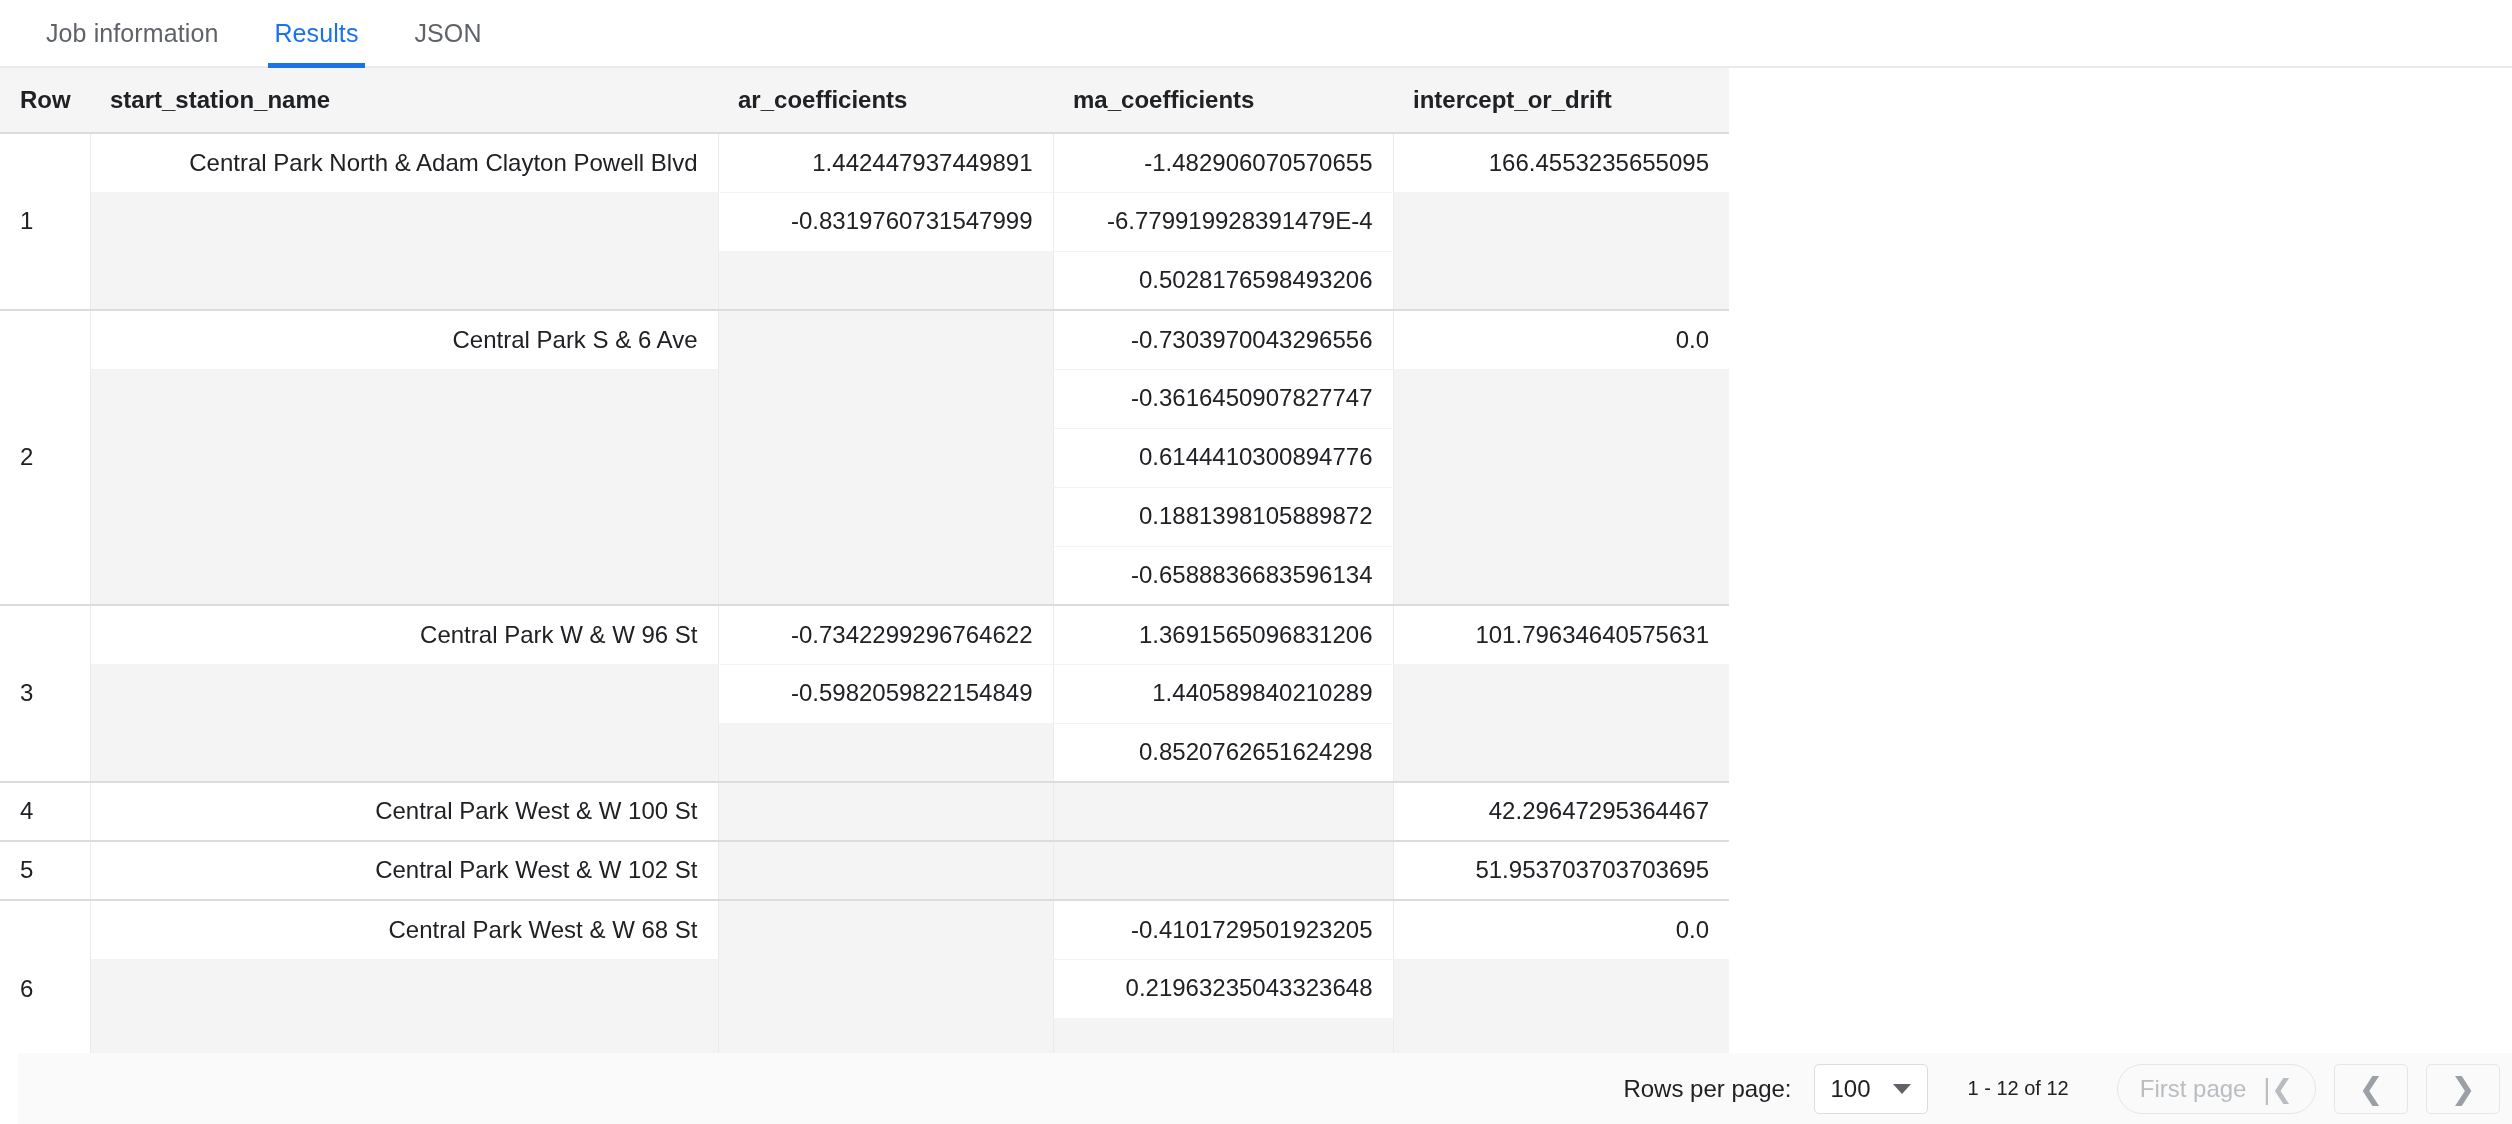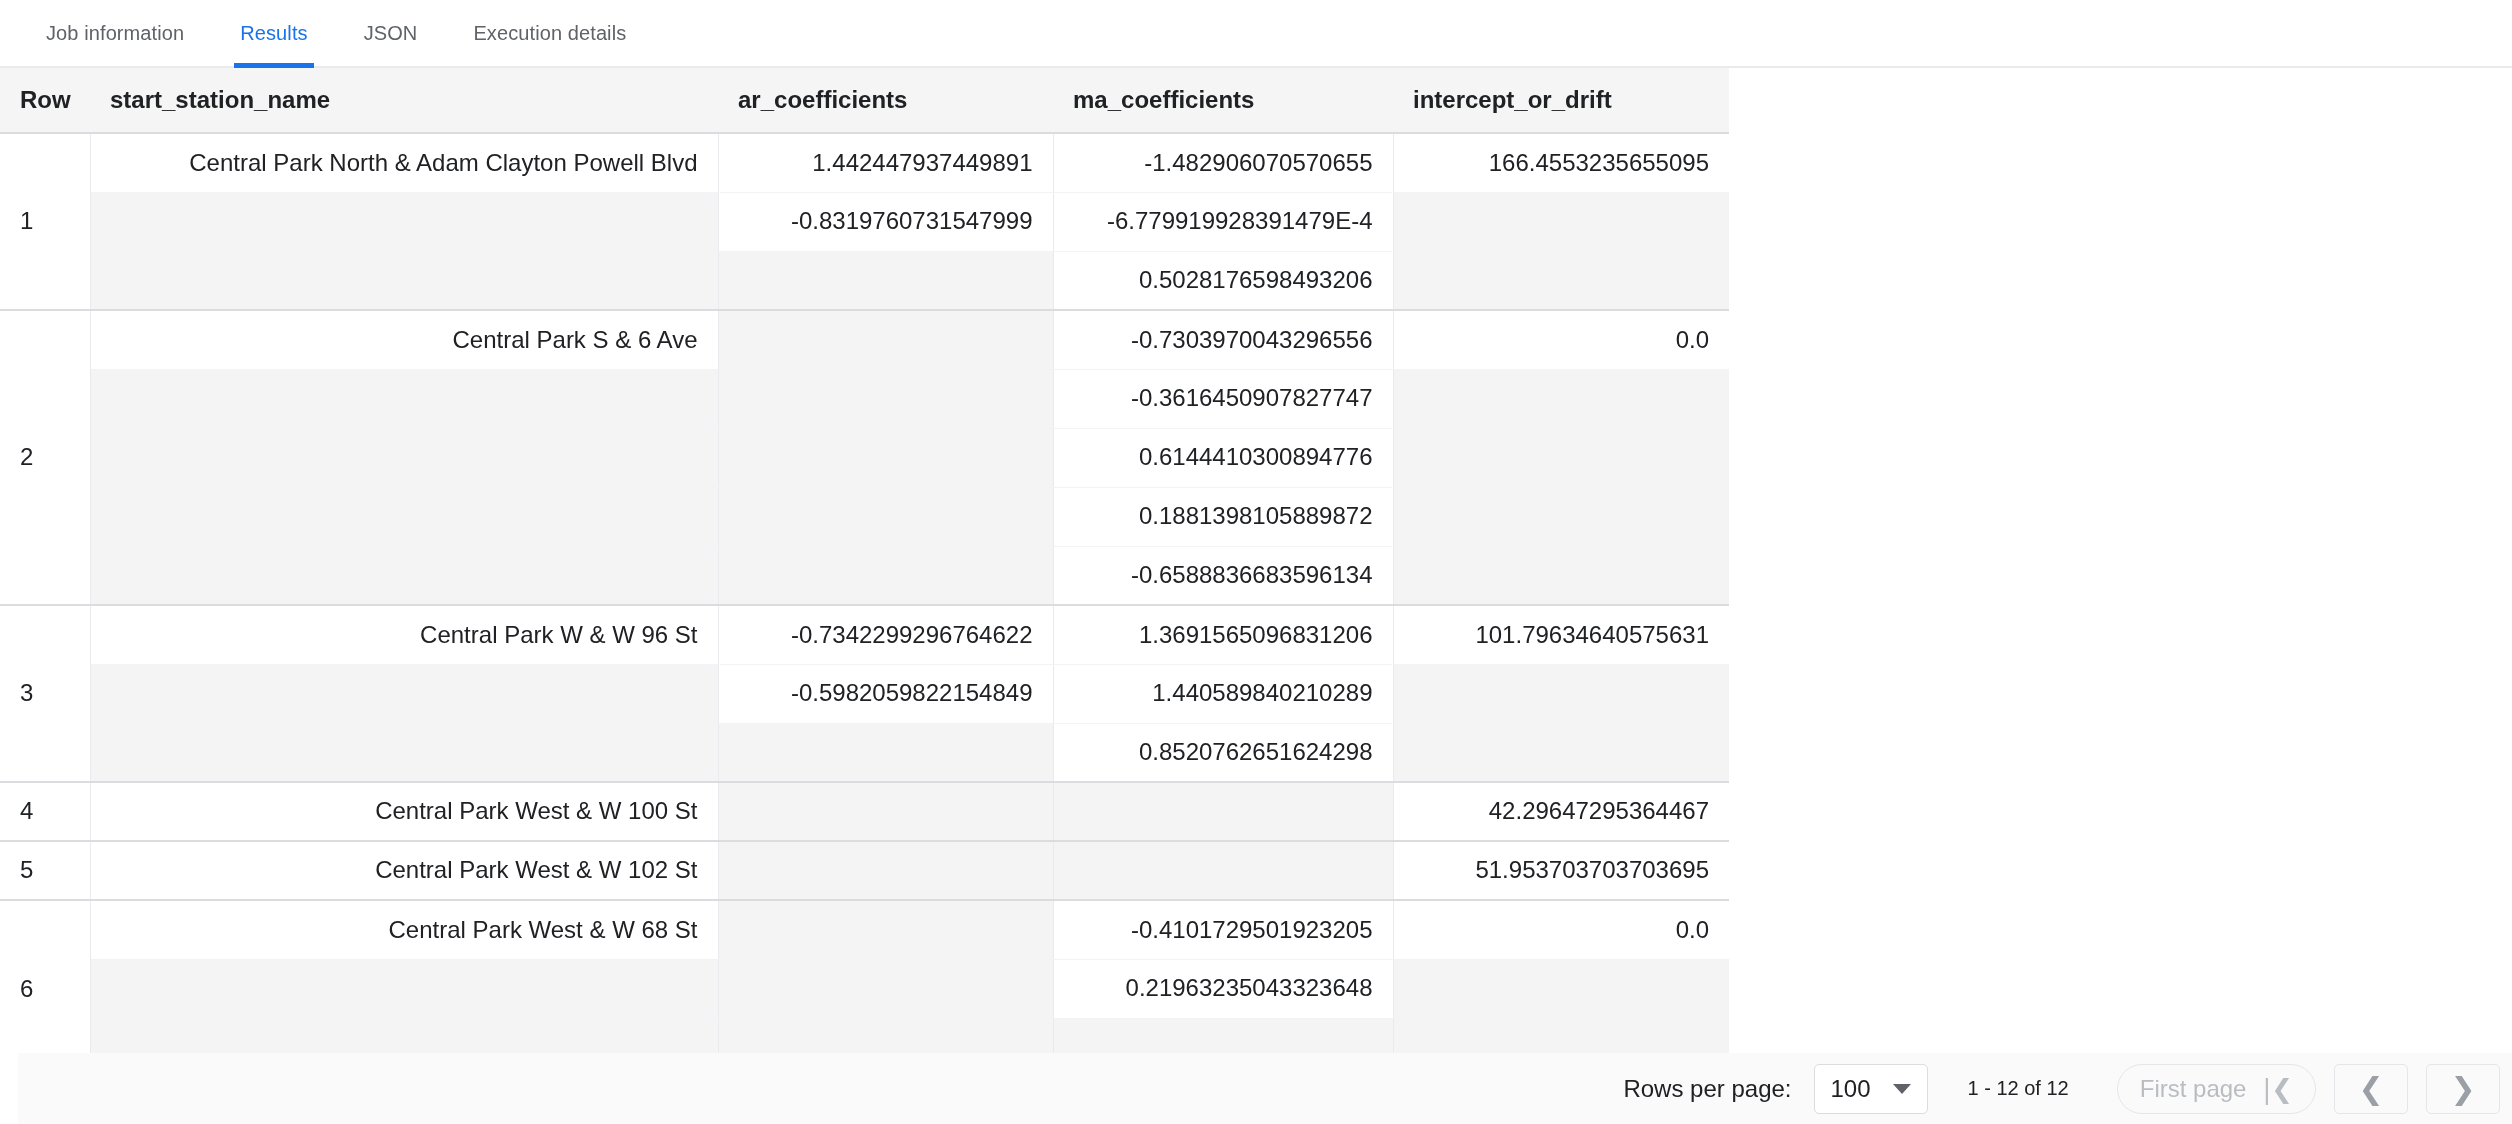--- a/index.html
+++ b/index.html
@@ -24,21 +24,21 @@
     align-items: stretch;
     padding-left: 18px;
     background: #ffffff;
     border-bottom: 2px solid #e8eaed;
     position: relative;
   }
   .tab {
     display: flex;
     align-items: center;
     padding: 0 28px;
-    font-size: 20px;
+    font-size: 25px;
     color: #5f6368;
     letter-spacing: .1px;
     cursor: pointer;
     position: relative;
     user-select: none;
     white-space: nowrap;
   }
   .tab.active {
     color: #1a73e8;
     font-weight: 500;
@@ -203,23 +203,20 @@
 
 <div class="tabbar">
   <div class="tab">
       <span>Job information</span>
     </div>
   <div class="tab active">
       <span>Results</span>
     </div>
   <div class="tab">
       <span>JSON</span>
-    </div>
-  <div class="tab">
-      <span>Execution details</span>
     </div>
 </div>
 
 <div class="results-area">
   <table class="results">
     <colgroup>
       <col class="c-row">
         <col class="c-name">
         <col class="c-ar">
         <col class="c-ma">

